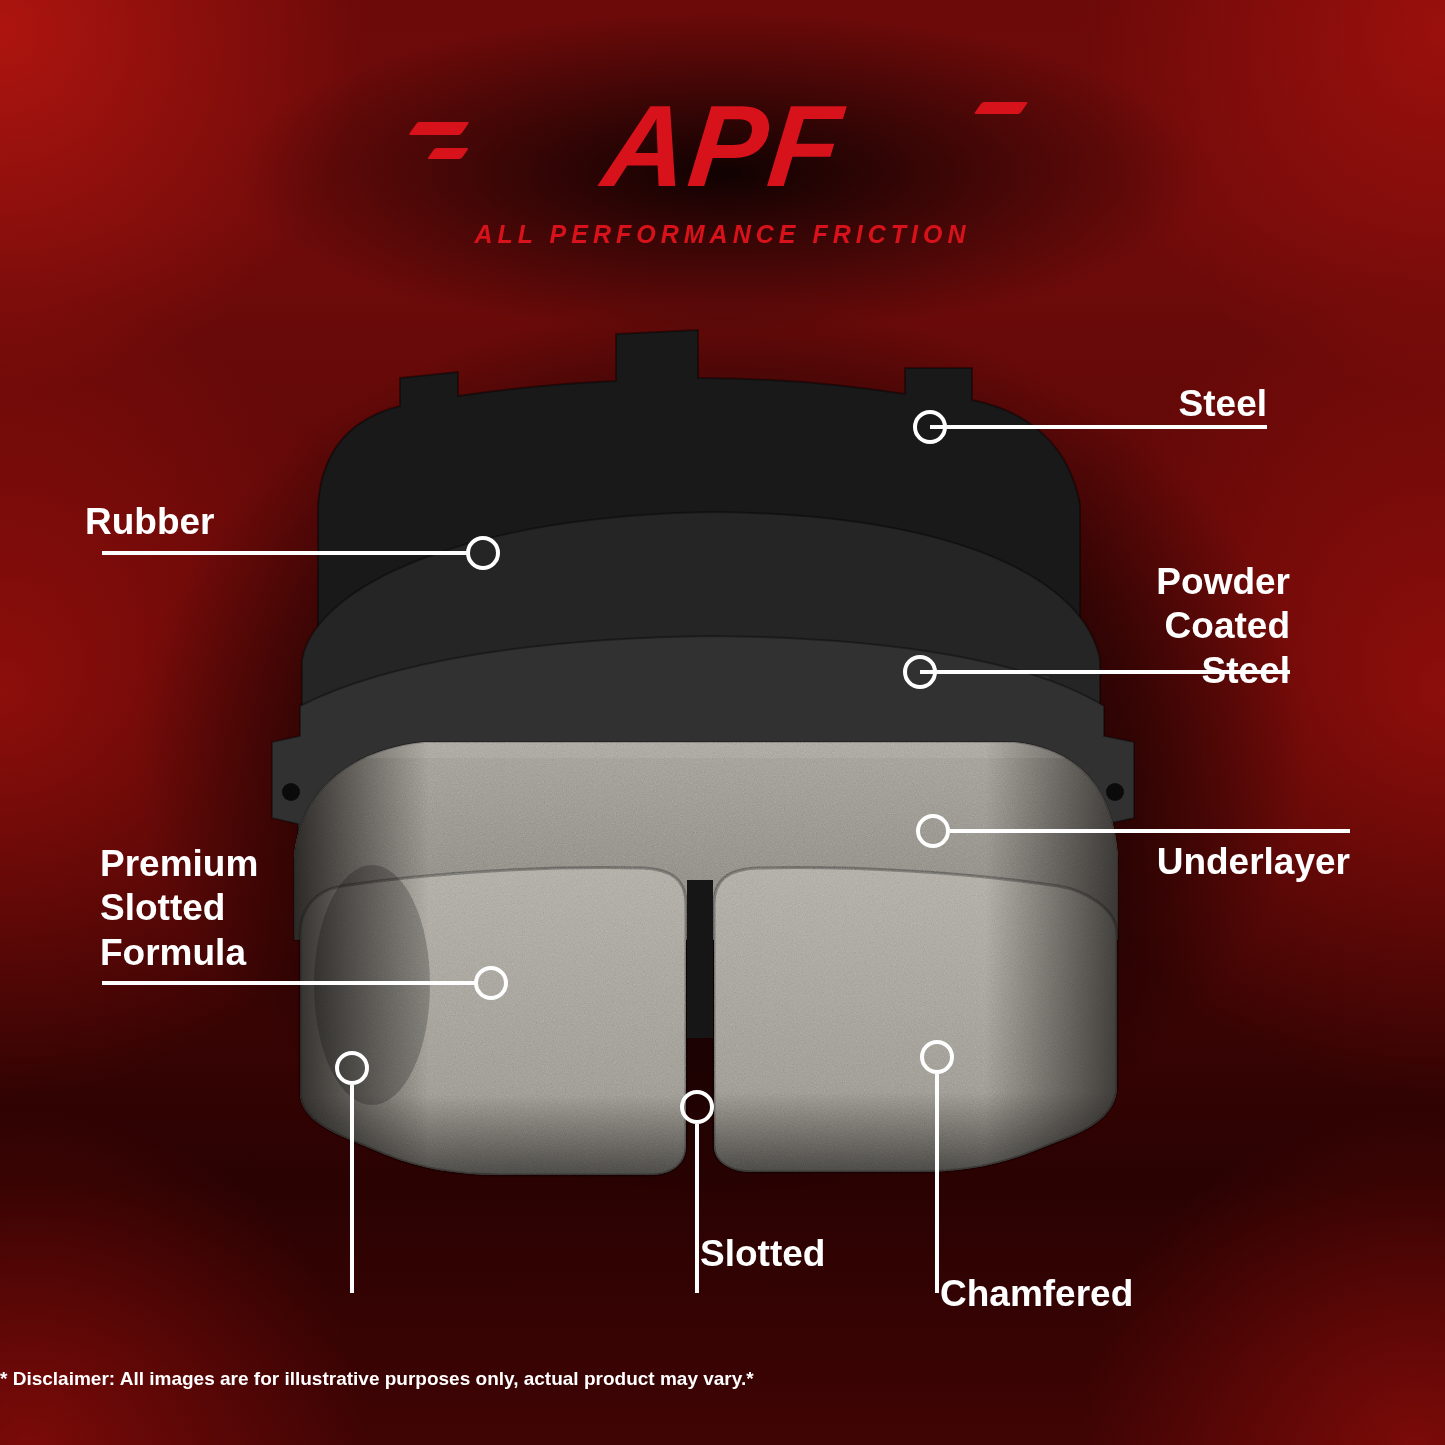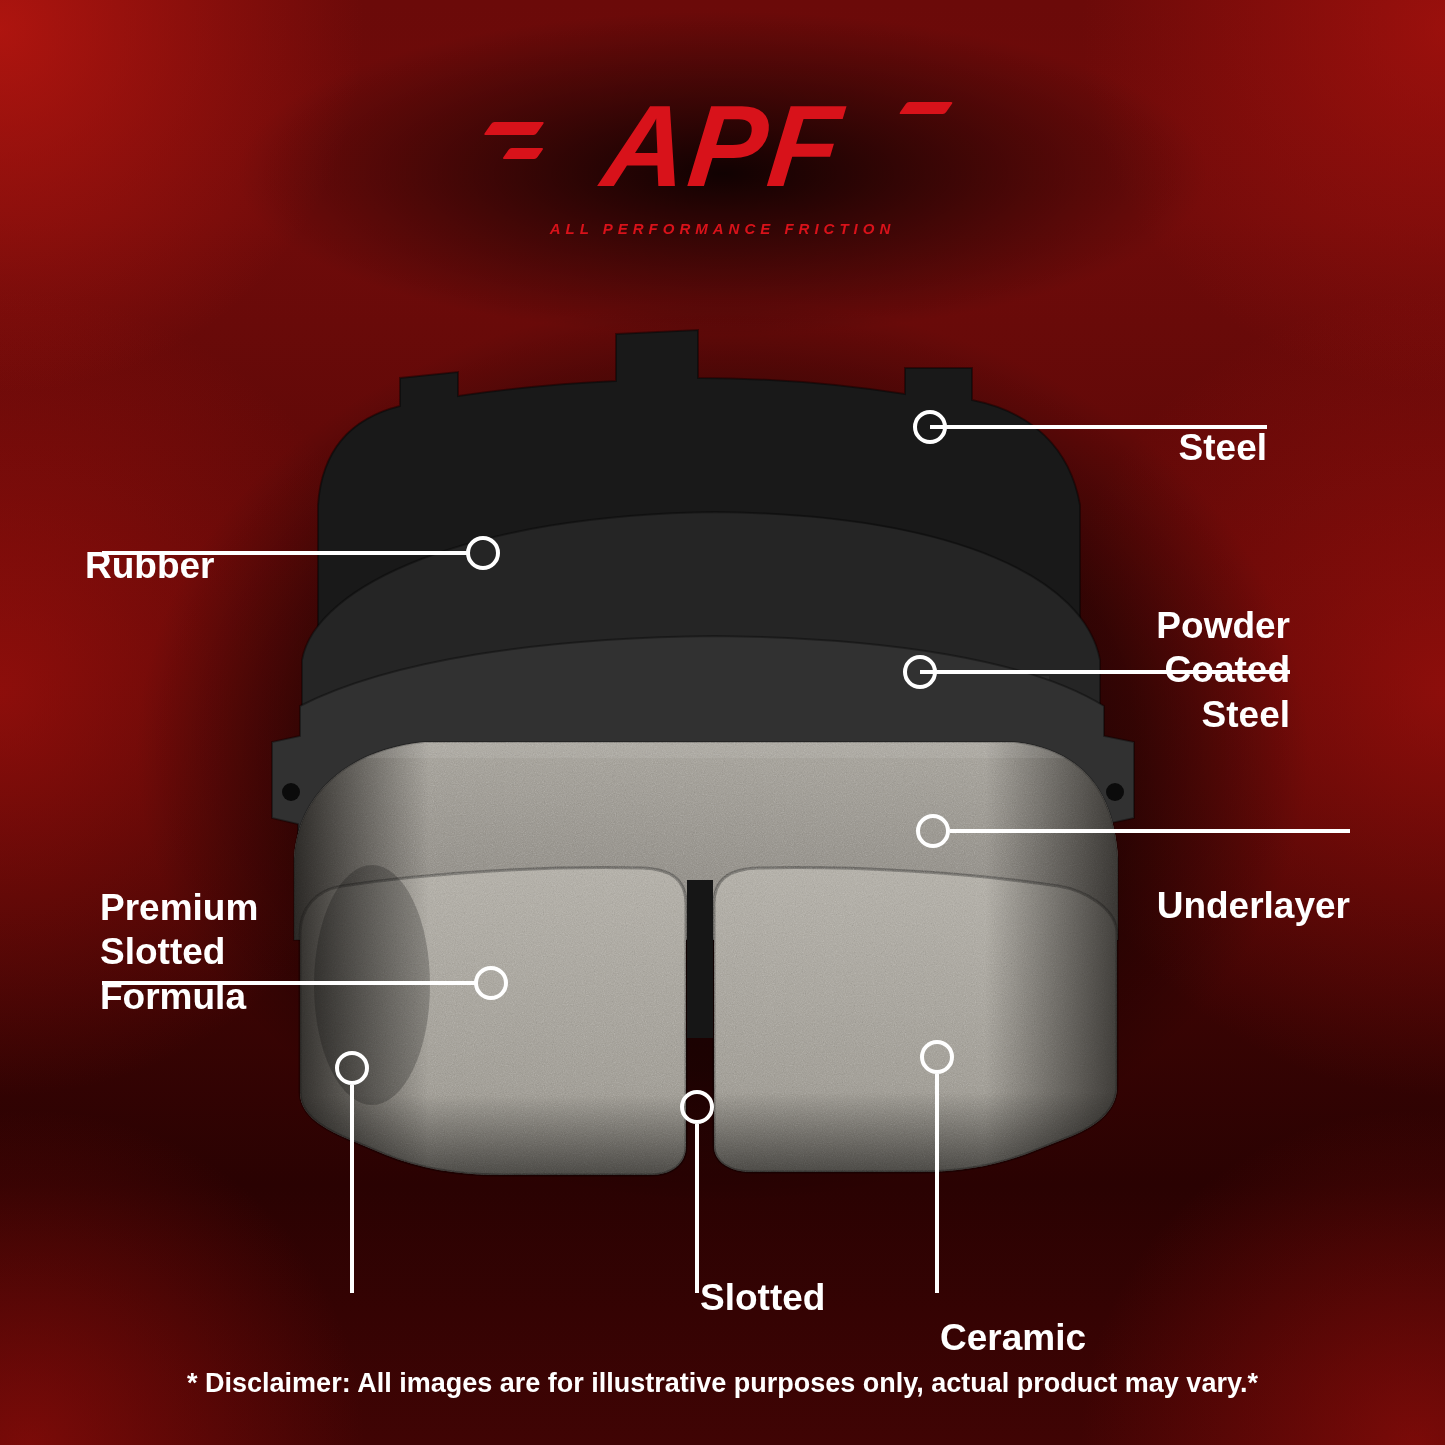--- a/index.html
+++ b/index.html
@@ -20,33 +20,33 @@
   .pad-svg{position:absolute;left:0;top:0;z-index:1;pointer-events:none;}
 
   
   .logo{position:absolute;left:0;right:0;top:88px;text-align:center;z-index:3;}
   .logo-wrap{display:inline-block;position:relative;}
   .logo-apf{
     font-size:116px;font-weight:900;font-style:italic;line-height:1;
     color:#d8121a;letter-spacing:2px;transform:skewX(-6deg);
   }
   .logo-tag{
-    margin-top:16px;font-size:15px;font-weight:700;font-style:italic;
+    margin-top:16px;font-size:25px;font-weight:700;font-style:italic;
     color:#d8121a;letter-spacing:5px;
   }
   .speed-bar{position:absolute;background:#d8121a;transform:skewX(-35deg);border-radius:2px;}
   .sb1{left:-62px;top:34px;width:52px;height:13px;}
   .sb2{left:-44px;top:60px;width:34px;height:11px;}
   .sb3{right:-54px;top:14px;width:46px;height:12px;}
 
   
   .cline{position:absolute;background:#ffffff;height:4px;z-index:2;}
   .cline.v{width:4px;}
   .cdot{position:absolute;width:26px;height:26px;border:4px solid #ffffff;border-radius:50%;z-index:2;background:transparent;}
-  .lbl{position:absolute;color:#ffffff;font-weight:700;font-size:37px;line-height:1.2;white-space:pre-line;z-index:2;margin-top:44px;}
+  .lbl{position:absolute;color:#ffffff;font-weight:700;font-size:37px;line-height:1.2;white-space:pre-line;z-index:2;}
   .lbl.right{text-align:right;}
 
   
   .lbl-steel{right:178px;top:382px;}
   .cline-steel{left:930px;top:425px;width:337px;}
   .cdot-steel{left:913px;top:410px;}
 
   .lbl-rubber{left:85px;top:500px;}
   .cline-rubber{left:102px;top:551px;width:366px;}
   .cdot-rubber{left:466px;top:536px;}
@@ -69,22 +69,22 @@
 
   .cdot-slotted{left:680px;top:1090px;}
   .cline-slotted{left:695px;top:1124px;height:169px;}
   .lbl-slotted{left:700px;top:1232px;}
 
   .cdot-scorched{left:920px;top:1040px;}
   .cline-scorched{left:935px;top:1074px;height:219px;}
   .lbl-scorched{left:940px;top:1272px;}
 
   .disclaimer{
-    position:absolute;left:0;right:0;top:1368px;text-align:center;
-    color:#ffffff;font-weight:700;font-size:27px;z-index:2;
+    position:absolute;left:0;right:0;top:1368px;text-align:left;
+    color:#ffffff;font-weight:700;font-size:19px;z-index:2;
   }
 </style>
 </head>
 <body>
 
 <div class="stage">
 
   <svg class="pad-svg" width="1445" height="1445" viewBox="0 0 1445 1445" xmlns="http://www.w3.org/2000/svg">
     <defs>
       <linearGradient id="gTop" x1="0" y1="0" x2="0" y2="1">
@@ -190,17 +190,17 @@
 
   <div class="cdot cdot-chamfered"></div>
   <div class="cline v cline-chamfered"></div>
 
   <div class="cdot cdot-slotted"></div>
   <div class="cline v cline-slotted"></div>
   <div class="lbl lbl-slotted">Slotted</div>
 
   <div class="cdot cdot-scorched"></div>
   <div class="cline v cline-scorched"></div>
-  <div class="lbl lbl-scorched">Ceramic</div>
+  <div class="lbl lbl-scorched">Chamfered</div>
 
   <footer class="disclaimer">* Disclaimer: All images are for illustrative purposes only, actual product may vary.*</footer>
 
 </div>
 
 </body></html>

